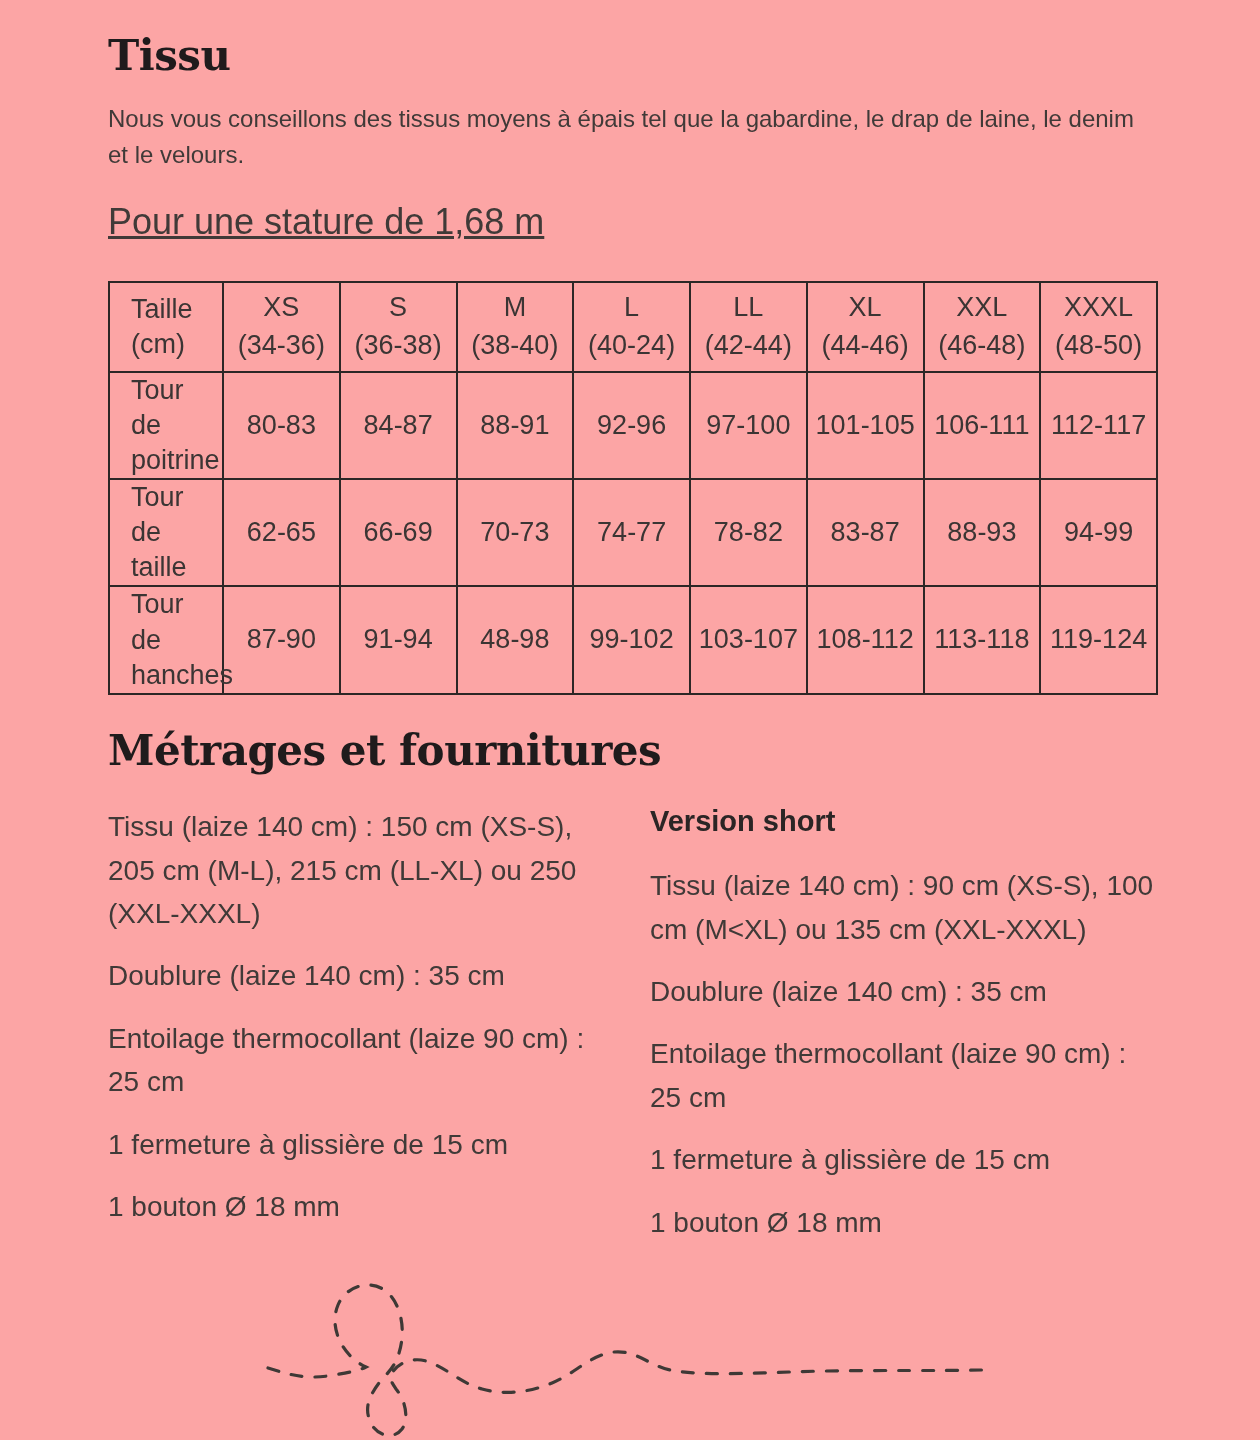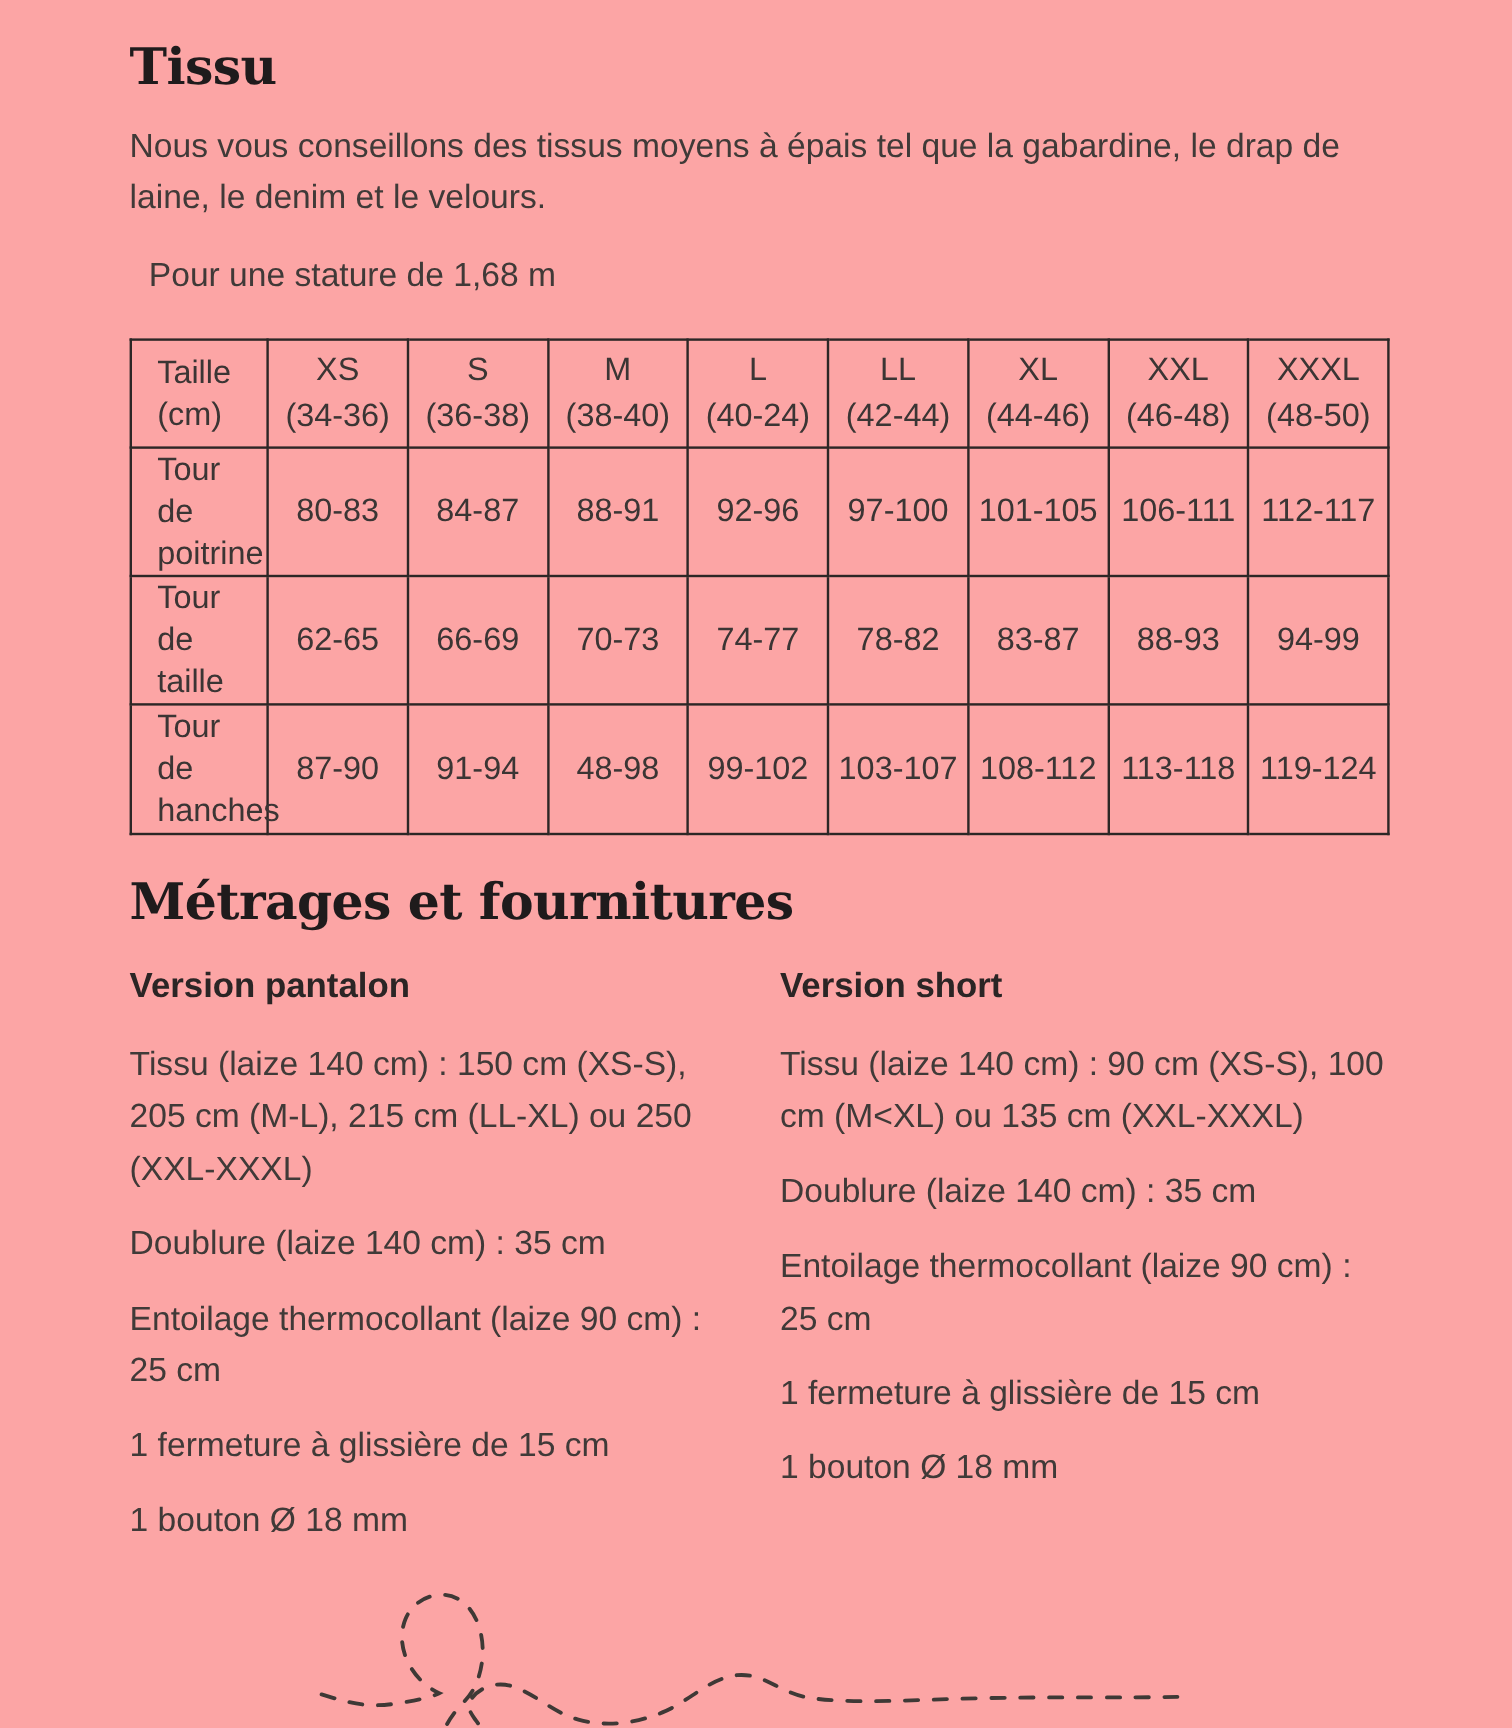--- a/index.html
+++ b/index.html
@@ -19,28 +19,29 @@
     font-weight:700;
     font-size:42px;
     line-height:1.25;
     letter-spacing:-0.5px;
     color:#1f1b1c;
     margin:0;
   }
   .intro{
     margin:18px 0 0 0;
     width:1048px;
-    font-size:28px;
+    font-size:24px;
     line-height:1.5;
   }
   .h-mesures{margin-top:54px;}
   .subtitle{
-    margin:24px 0 0 16px;
-    font-size:28px;
+    margin:24px 0 0 0;
+    font-size:36px;
     line-height:1.4;
+    text-decoration:underline;
   }
   table.sizes{
     margin-top:34px;
     border-collapse:collapse;
     table-layout:fixed;
     width:1050px;
     font-size:27px;
     color:#3b3534;
   }
   table.sizes th,table.sizes td{
@@ -176,21 +177,20 @@
       <td>113-118</td>
       <td>119-124</td>
     </tr>
   </tbody>
     </table>
 
   <h1 class="serif-heading h-fournitures">Métrages et fournitures</h1>
 
   <div class="cols">
     <div class="col">
-      <h3>Version pantalon</h3>
       <p>Tissu (laize 140 cm) : 150 cm (XS-S), 205 cm (M-L), 215 cm (LL-XL) ou 250 (XXL-XXXL)</p>
       <p>Doublure (laize 140 cm) : 35 cm</p>
       <p>Entoilage thermocollant (laize 90 cm) : 25 cm</p>
       <p>1 fermeture à glissière de 15 cm</p>
       <p>1 bouton Ø 18 mm</p>
     </div>
     <div class="col right">
       <h3>Version short</h3>
       <p>Tissu (laize 140 cm) : 90 cm (XS-S), 100 cm (M&lt;XL) ou 135 cm (XXL-XXXL)</p>
       <p>Doublure (laize 140 cm) : 35 cm</p>

